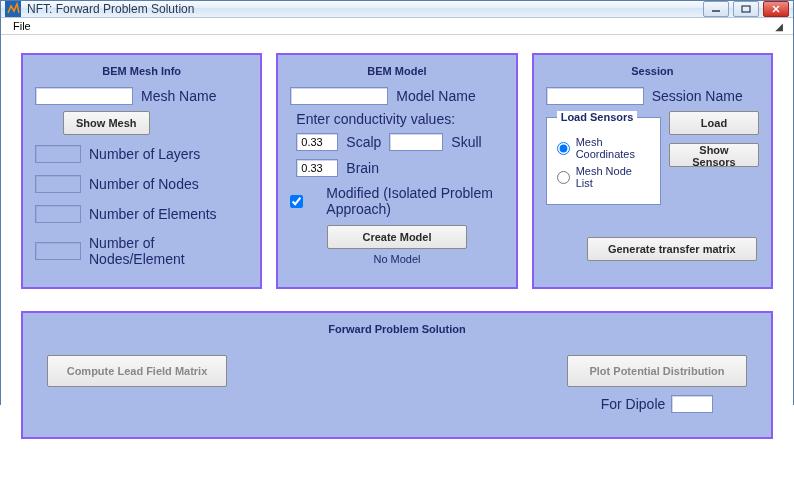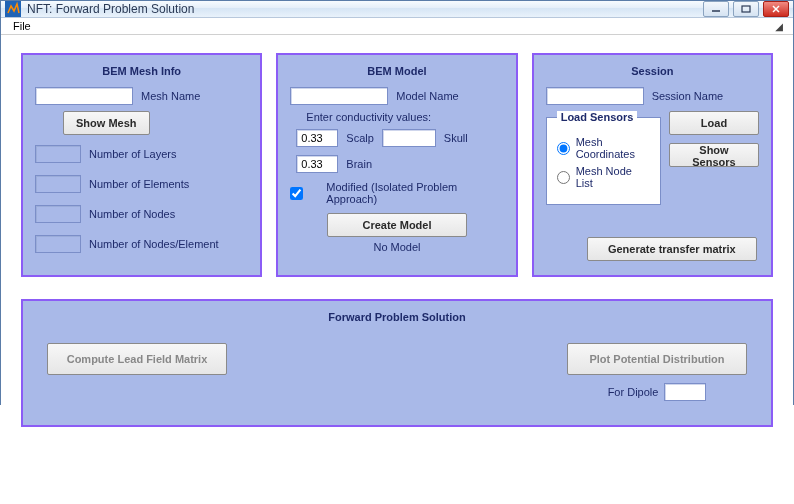--- a/index.html
+++ b/index.html
@@ -79,21 +79,21 @@
 }
 .panel.big { flex: none; width: 100%; padding: 8px 24px 24px; }
 .panel-title {
   text-align: center;
   font-weight: bold;
   font-size: 11px;
   color: #1e2a6a;
   padding: 2px 0 10px;
 }
 .row { display: flex; align-items: center; gap: 8px; margin-bottom: 6px; }
-.label { color: #1e2a6a; font-size: 11px; }
+.label { color: #1e2a6a; font-size: 14px; }
 input[type="text"] {
   background: #fff;
   border: 1px solid #7b8ec8;
   box-shadow: inset 1px 1px 0 #cfd6ec;
   height: 18px;
   padding: 0 4px;
   font-size: 11px;
 }
 input[type="text"].wide { width: 98px; }
 input[type="text"].mid { width: 52px; padding-left: 48px; }
@@ -190,40 +190,40 @@
         <div class="row" style="justify-content:flex-start; margin-left:28px; margin-top:6px; margin-bottom:10px;">
           <button class="btn">Show Mesh</button>
         </div>
         <div class="mesh-fields">
           <div class="row">
             <input type="text" class="small readonly" readonly="" value="" style="">
             <span class="label">Number of Layers</span>
           </div>
           <div class="row">
             <input type="text" class="small readonly" readonly="" value="" style="">
+            <span class="label">Number of Nodes</span>
+          </div>
+          <div class="row">
+            <input type="text" class="small readonly" readonly="" value="" style="">
             <span class="label">Number of Elements</span>
-          </div>
-          <div class="row">
-            <input type="text" class="small readonly" readonly="" value="" style="">
-            <span class="label">Number of Nodes</span>
           </div>
           <div class="row">
             <input type="text" class="small readonly" readonly="" value="" style="">
             <span class="label">Number of Nodes/Element</span>
           </div>
         </div>
       </div>
 
       <div class="panel">
         <div class="panel-title">BEM Model</div>
         <div class="row">
           <input type="text" class="wide" value="" style="">
           <span class="label">Model Name</span>
         </div>
-        <div class="label" style="margin:4px 0 6px 16px;">Enter conductivity values:</div>
+        <div class="label" style="margin:4px 0 6px 6px;">Enter conductivity values:</div>
         <div class="row" style="margin-left:6px;">
           <input type="text" class="tiny" value="0.33" style="">
           <span class="label">Scalp</span>
           <input type="text" class="mid" value="0.0042" style="">
           <span class="label">Skull</span>
         </div>
         <div class="row" style="margin-left:6px; margin-top:8px;">
           <input type="text" class="tiny" value="0.33" style="">
           <span class="label">Brain</span>
         </div>

